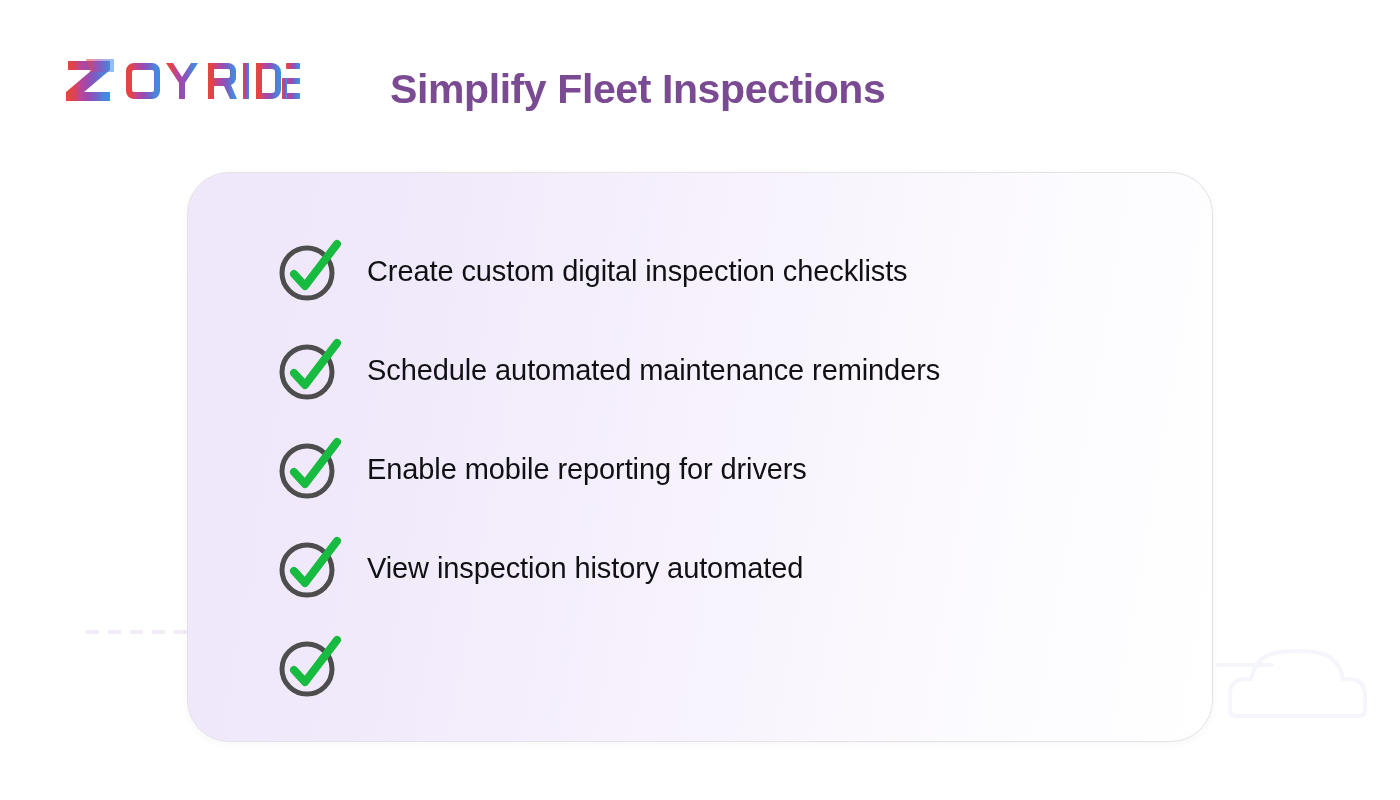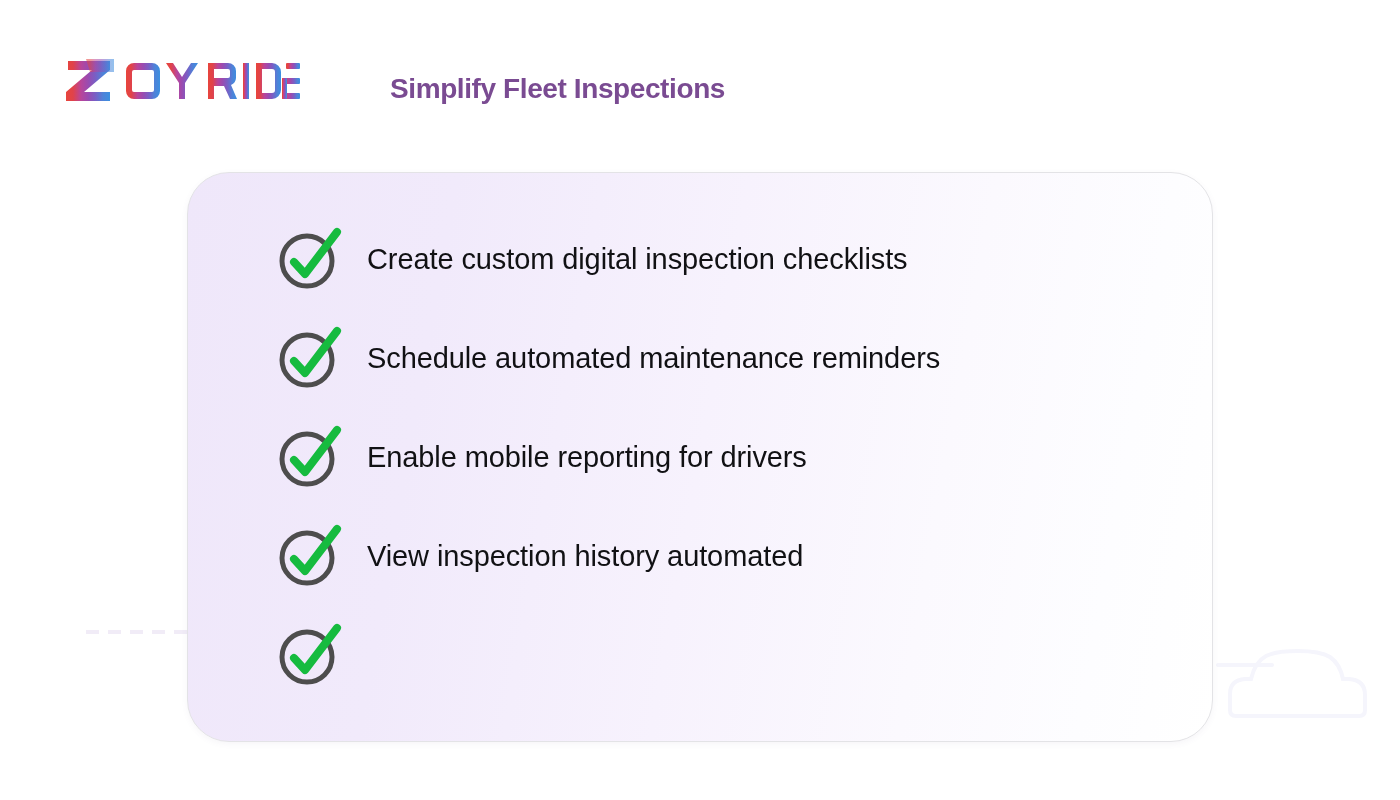--- a/index.html
+++ b/index.html
@@ -64,21 +64,21 @@
     height: 46px;
     display: flex;
     align-items: center;
   }
   .logo svg { display: block; height: 46px; width: 238px; }
 
   .page-title {
     position: absolute;
     left: 390px;
     top: 58px;
-    font-size: 28px;
+    font-size: 41px;
     font-weight: bold;
     letter-spacing: -0.4px;
     color: #7a4b92;
     line-height: 62px;
     white-space: nowrap;
   }
 
   
   .card {
     position: absolute;
@@ -94,21 +94,21 @@
                 #fbf9fe 72%,
                 #fdfdff 88%,
                 #ffffff 100%);
     border: 1px solid #e3e3e6;
     box-shadow: 0 2px 6px rgba(110, 90, 140, 0.06);
   }
 
   .feature-list {
     position: absolute;
     left: 89px;
-    top: 36px;
+    top: 48px;
     right: 40px;
     list-style: none;
   }
 
   .feature-item {
     display: flex;
     align-items: center;
     height: 99px;
   }
 

